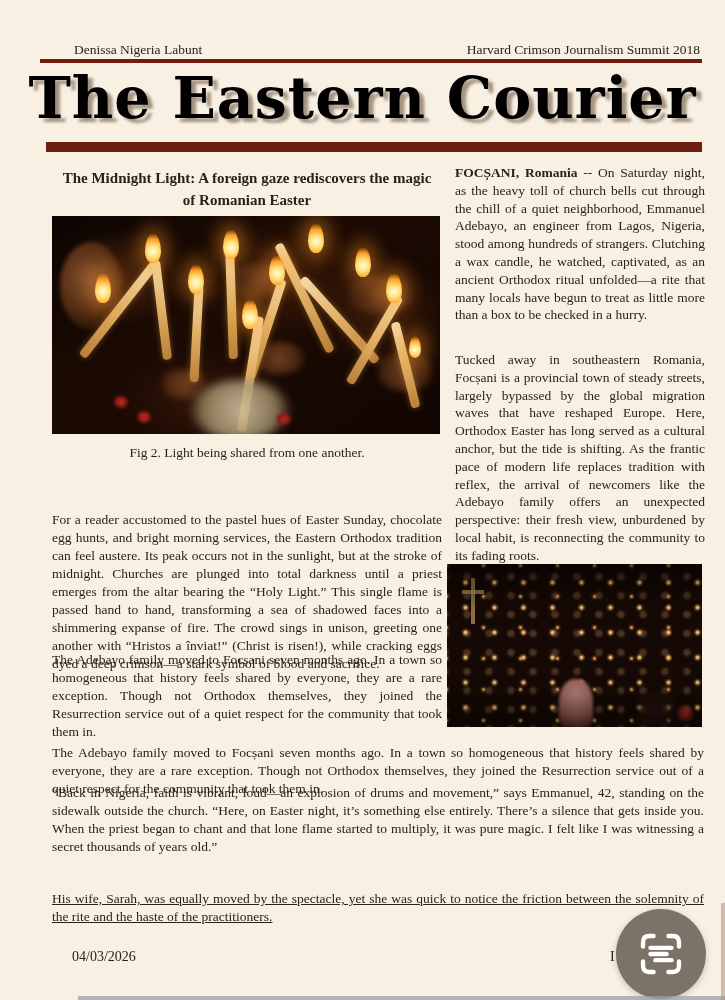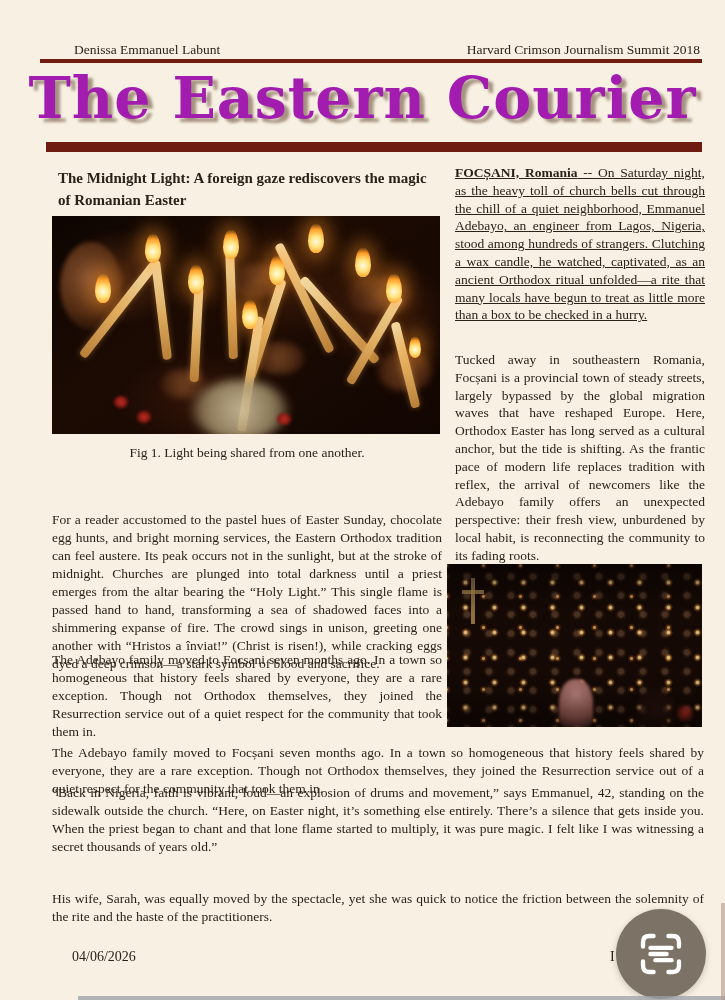--- a/index.html
+++ b/index.html
@@ -12,38 +12,38 @@
   }
   .abs { position:absolute; }
 
   
   .hdr-left  { left:74px;  top:42px; font-size:13.5px; }
   .hdr-right { right:25px; top:42px; font-size:13.5px; }
   .rule-thin { left:40px; top:59px; width:662px; height:4px; background:#701d10; }
   .masthead {
     left:0; top:64px; width:725px; text-align:center;
     font-family:"DejaVu Serif", serif; font-weight:900;
-    font-size:57px; letter-spacing:1px; color:#a21caf;
+    font-size:57px; letter-spacing:1px; color:#000000;
     text-shadow:5px 4px 3px rgba(150,130,112,0.85);
   }
   .rule-thick { left:46px; top:142px; width:656px; height:10px; background:#6e1b10; }
 
   
   .headline {
-    left:58px; top:167px; width:378px; text-align:left;
+    left:58px; top:167px; width:378px; text-align:center;
     font-weight:bold; font-size:15px; line-height:22px;
   }
   .para { text-align:justify; font-size:13.5px; line-height:18px; }
   .lp1 { left:52px; top:487px; width:390px;margin-top:24px; }
   .lp2 { left:52px; top:651px; width:390px; }
-  .rp1 { left:455px; top:164px; width:250px; line-height:17.8px;text-decoration:underline; }
+  .rp1 { left:455px; top:164px; width:250px; line-height:17.8px; }
   .rp2 { left:455px; top:351px; width:250px; line-height:17.8px; }
   .fw1 { left:52px; top:744px; width:652px; }
   .fw2 { left:52px; top:784px; width:652px; }
-  .fw3 { left:52px; top:890px; width:652px; }
+  .fw3 { left:52px; top:890px; width:652px;text-decoration:underline; }
   .caption { left:52px; top:445px; width:390px; text-align:center; font-size:13.5px; }
 
   
   .fig1 {
     left:52px; top:216px; width:388px; height:218px; overflow:hidden;
     background:linear-gradient(145deg,#0d0502 0%,#1c0b03 40%,#120602 100%);
   }
   .fig1 .glowfield {
     position:absolute; inset:0;
     background:
@@ -120,21 +120,21 @@
   }
   .scan-btn svg { width:62px; height:62px; }
 
   
   .edge-bottom { left:78px; bottom:0; width:647px; height:4px; background:#99a0a9; opacity:.75; }
   .edge-right  { right:0; top:903px; width:4px; height:97px; background:#b5948a; opacity:.6; }
 </style>
 </head>
 <body>
 
-<div class="abs hdr-left">Denissa Emmanuel Labunt</div>
+<div class="abs hdr-left">Denissa Nigeria Labunt</div>
 <div class="abs hdr-right">Harvard Crimson Journalism Summit 2018</div>
 <div class="abs rule-thin"></div>
 
 <div class="abs masthead">The Eastern Courier</div>
 <div class="abs rule-thick"></div>
 
 <h2 class="abs headline">The Midnight Light: A foreign gaze rediscovers the magic of Romanian Easter</h2>
 
 <div class="abs fig1">
   <div class="glowfield"></div>
@@ -166,21 +166,21 @@
   <div class="flame" style="left:86%;top:26%;"></div>
   <div class="flame" style="left:49%;top:38%;"></div>
   <div class="flame" style="left:92%;top:55%;width:12px;height:22px;"></div>
 
   <div class="blob-white"></div>
   <div class="flower" style="left:16%;bottom:12%;"></div>
   <div class="flower" style="left:22%;bottom:5%;"></div>
   <div class="flower" style="left:58%;bottom:4%;"></div>
 </div>
 
-<div class="abs caption">Fig 1.  Light being shared from one another.</div>
+<div class="abs caption">Fig 2.  Light being shared from one another.</div>
 
 <p class="abs para lp1">For a reader accustomed to the pastel hues of Easter Sunday, chocolate egg hunts, and bright morning services, the Eastern Orthodox tradition can feel austere. Its peak occurs not in the sunlight, but at the stroke of midnight. Churches are plunged into total darkness until a priest emerges from the altar bearing the “Holy Light.” This single flame is passed hand to hand, transforming a sea of shadowed faces into a shimmering expanse of fire. The crowd sings in unison, greeting one another with “Hristos a înviat!” (Christ is risen!), while cracking eggs dyed a deep crimson—a stark symbol of blood and sacrifice.</p>
 <p class="abs para lp2">The Adebayo family moved to Focșani seven months ago. In a town so homogeneous that history feels shared by everyone, they are a rare exception. Though not Orthodox themselves, they joined the Resurrection service out of a quiet respect for the community that took them in.</p>
 
 <p class="abs para rp1"><b>FOCȘANI, Romania</b><span> -- On Saturday night, as the heavy toll of church bells cut through the chill of a quiet neighborhood, Emmanuel Adebayo, an engineer from Lagos, Nigeria, stood among hundreds of strangers. Clutching a wax candle, he watched, captivated, as an ancient Orthodox ritual unfolded—a rite that many locals have begun to treat as little more than a box to be checked in a hurry.</span></p>
 <p class="abs para rp2">Tucked away in southeastern Romania, Focșani is a provincial town of steady streets, largely bypassed by the global migration waves that have reshaped Europe. Here, Orthodox Easter has long served as a cultural anchor, but the tide is shifting. As the frantic pace of modern life replaces tradition with reflex, the arrival of newcomers like the Adebayo family offers an unexpected perspective: their fresh view, unburdened by local habit, is reconnecting the community to its fading roots.</p>
 
 <div class="abs fig2">
   <div class="crowd"></div>
   <div class="cross-v"></div>
@@ -188,21 +188,21 @@
   <div class="fig2-figure" style="left:44%;bottom:-4px;width:34px;height:52px;background:radial-gradient(circle at 50% 30%, #d89a96 0%, #9c5a52 60%, rgba(60,20,16,0) 100%);"></div>
   <div class="fig2-figure" style="left:74%;bottom:-6px;width:40px;height:44px;background:radial-gradient(circle, #2a1410 0%, rgba(20,8,4,0) 100%);"></div>
   <div class="fig2-figure" style="left:90%;bottom:6px;width:16px;height:16px;background:radial-gradient(circle, #c23022 0%, rgba(90,12,6,0) 100%);"></div>
   <div class="vignette"></div>
 </div>
 
 <p class="abs para fw1">The Adebayo family moved to Focșani seven months ago. In a town so homogeneous that history feels shared by everyone, they are a rare exception. Though not Orthodox themselves, they joined the Resurrection service out of a quiet respect for the community that took them in.</p>
 <p class="abs para fw2">“Back in Nigeria, faith is vibrant, loud—an explosion of drums and movement,” says Emmanuel, 42, standing on the sidewalk outside the church. “Here, on Easter night, it’s something else entirely. There’s a silence that gets inside you. When the priest began to chant and that lone flame started to multiply, it was pure magic. I felt like I was witnessing a secret thousands of years old.”</p>
 <p class="abs para fw3">His wife, Sarah, was equally moved by the spectacle, yet she was quick to notice the friction between the solemnity of the rite and the haste of the practitioners.</p>
 
-<div class="abs footer-date">04/06/2026</div>
+<div class="abs footer-date">04/03/2026</div>
 <div class="abs page-frag">I</div>
 
 <div class="abs scan-btn">
   <svg viewBox="0 0 100 100">
     <g stroke="#ffffff" stroke-width="7" fill="none" stroke-linecap="round" stroke-linejoin="round">
       <path d="M38 21 H31 Q21 21 21 31 V38"></path>
       <path d="M62 21 H69 Q79 21 79 31 V38"></path>
       <path d="M38 79 H31 Q21 79 21 69 V62"></path>
       <path d="M62 79 H69 Q79 79 79 69 V62"></path>
       <line x1="33" y1="40" x2="67" y2="40"></line>

